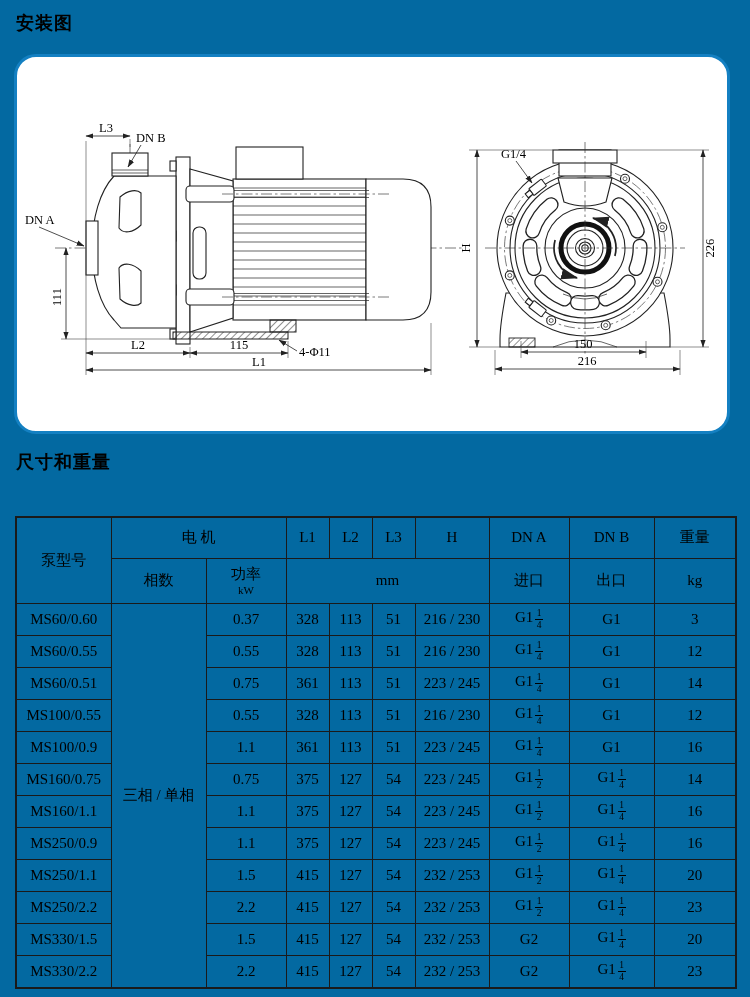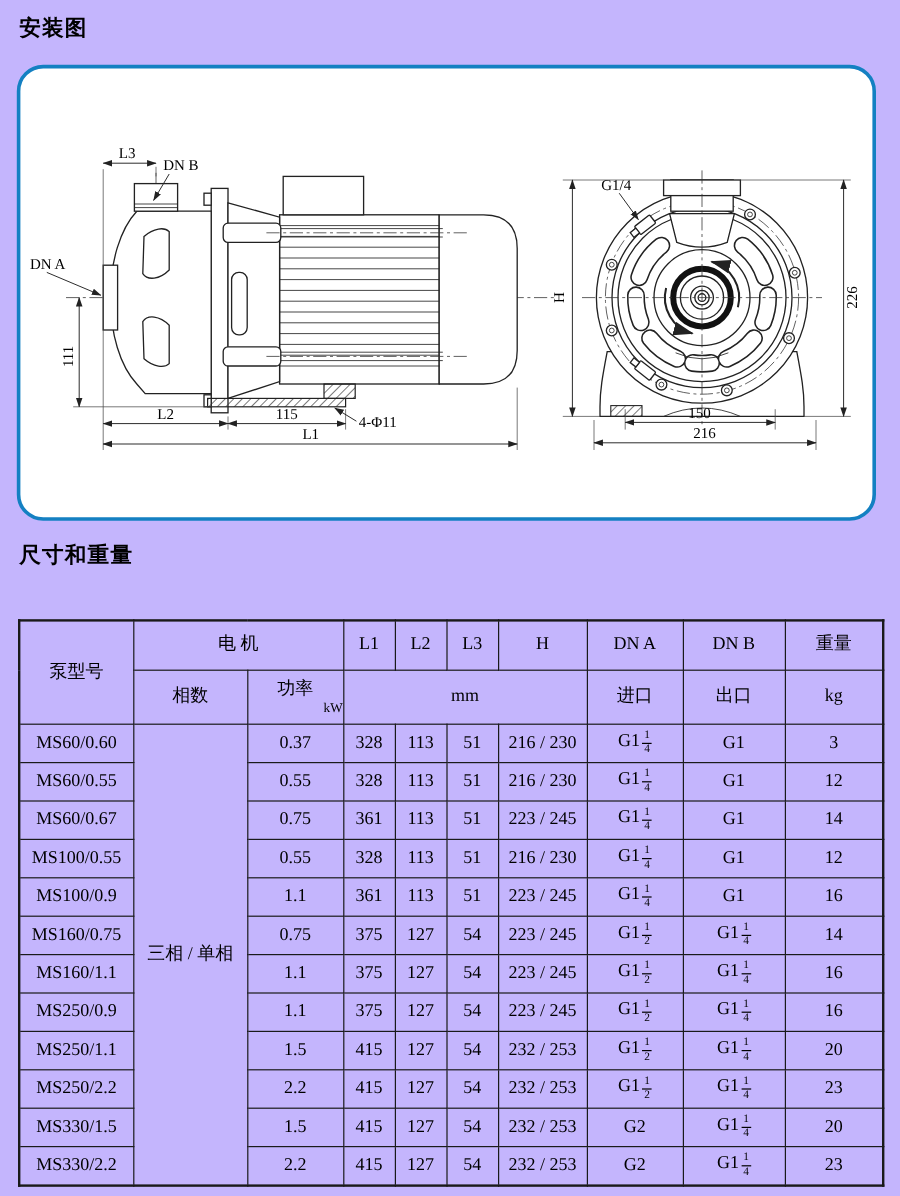--- a/index.html
+++ b/index.html
@@ -1,16 +1,16 @@
 <!DOCTYPE html>
 <html><head>
 <meta charset="utf-8">
 <style>
   html,body{margin:0;padding:0;background:#ffffff;}
-  .page{position:relative;width:750px;height:997px;background:#c4b5fd;overflow:hidden;
+  .page{position:relative;width:750px;height:997px;background:#0369a1;overflow:hidden;
         font-family:"Liberation Sans","DejaVu Sans",sans-serif;color:#000;}
   .sec-title{position:absolute;left:16px;font-size:18px;font-weight:bold;letter-spacing:1px;}
   .sec-title.t1{top:11px;}
   .sec-title.t2{top:450px;}
   .diagram-box{position:absolute;left:14px;top:54px;width:710px;height:374px;
                border:3px solid #1480c2;border-radius:22px;background:#fff;}
   .diagram-box svg{display:block;width:710px;height:374px;}
   svg text{font-family:"Liberation Serif","DejaVu Serif",serif;font-size:12.5px;fill:#000;}
   .ol{stroke:#222;stroke-width:1.1;fill:none;}
   .olf{stroke:#222;stroke-width:1.1;fill:#fff;}
@@ -21,21 +21,21 @@
   .rot{stroke:#222;stroke-width:1.7;fill:none;}
   
   .spec-table{position:absolute;left:15px;top:516px;width:720px;border-collapse:collapse;
               table-layout:fixed;font-family:"Liberation Serif","DejaVu Serif",serif;
               font-size:15px;border:2px solid #1a1a1a;}
   .spec-table th,.spec-table td{border:1px solid #1a1a1a;text-align:center;vertical-align:middle;
               font-weight:normal;padding:0;line-height:1.15;}
   .spec-table thead tr.h1 th{height:40px;}
   .spec-table thead tr.h2 th{height:44px;}
   .spec-table tbody td{height:31px;}
-  .unit{display:block;font-size:11px;line-height:1;margin-top:1px;text-align:right;}
+  .unit{display:block;font-size:11px;line-height:1;margin-top:1px;}
   .fr{display:inline-block;vertical-align:-0.55em;text-align:center;font-size:9.5px;line-height:1.12;margin-left:2px;}
   .fr b{display:block;border-bottom:1px solid #000;font-weight:normal;padding:0 1.5px;}
   .fr i{display:block;font-style:normal;}
 </style>
 </head>
 <body>
 
 <div class="page">
 
   <div class="sec-title t1">安装图</div>
@@ -292,21 +292,21 @@
           <td>0.55</td>
           <td>328</td>
           <td>113</td>
           <td>51</td>
           <td>216 / 230</td>
           <td>G1<span class="fr"><b>1</b><i>4</i></span></td>
           <td>G1</td>
           <td>12</td>
         </tr>
         <tr>
-          <td>MS60/0.67</td>
+          <td>MS60/0.51</td>
           <td>0.75</td>
           <td>361</td>
           <td>113</td>
           <td>51</td>
           <td>223 / 245</td>
           <td>G1<span class="fr"><b>1</b><i>4</i></span></td>
           <td>G1</td>
           <td>14</td>
         </tr>
         <tr>

